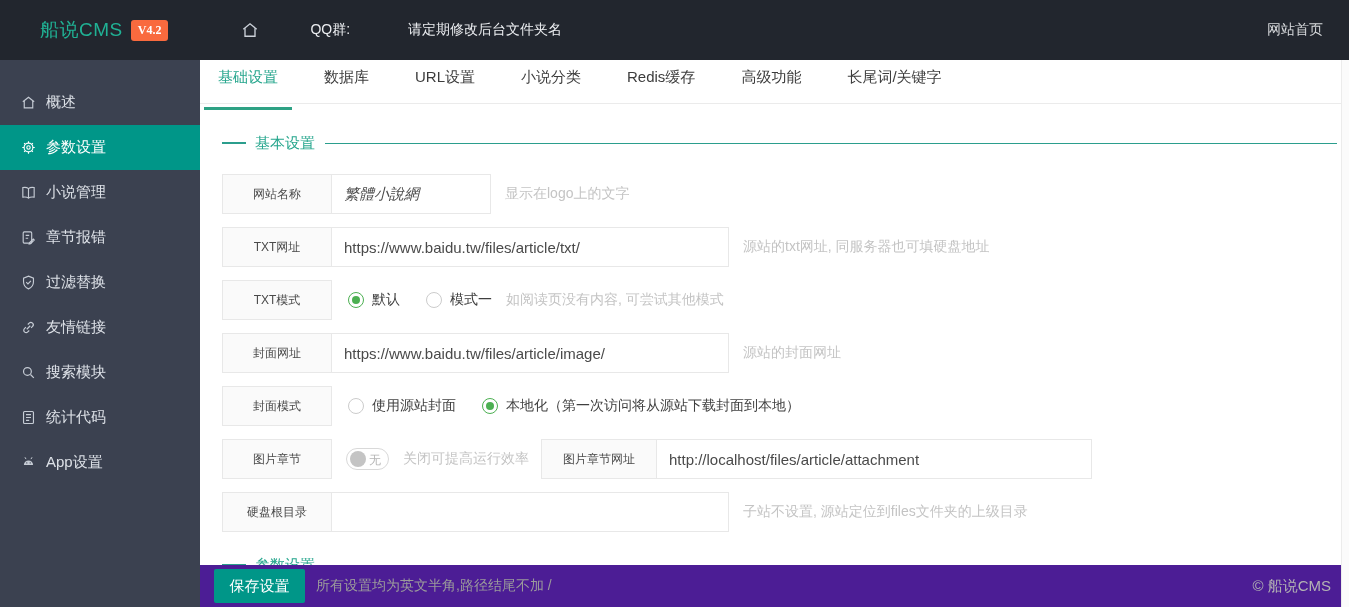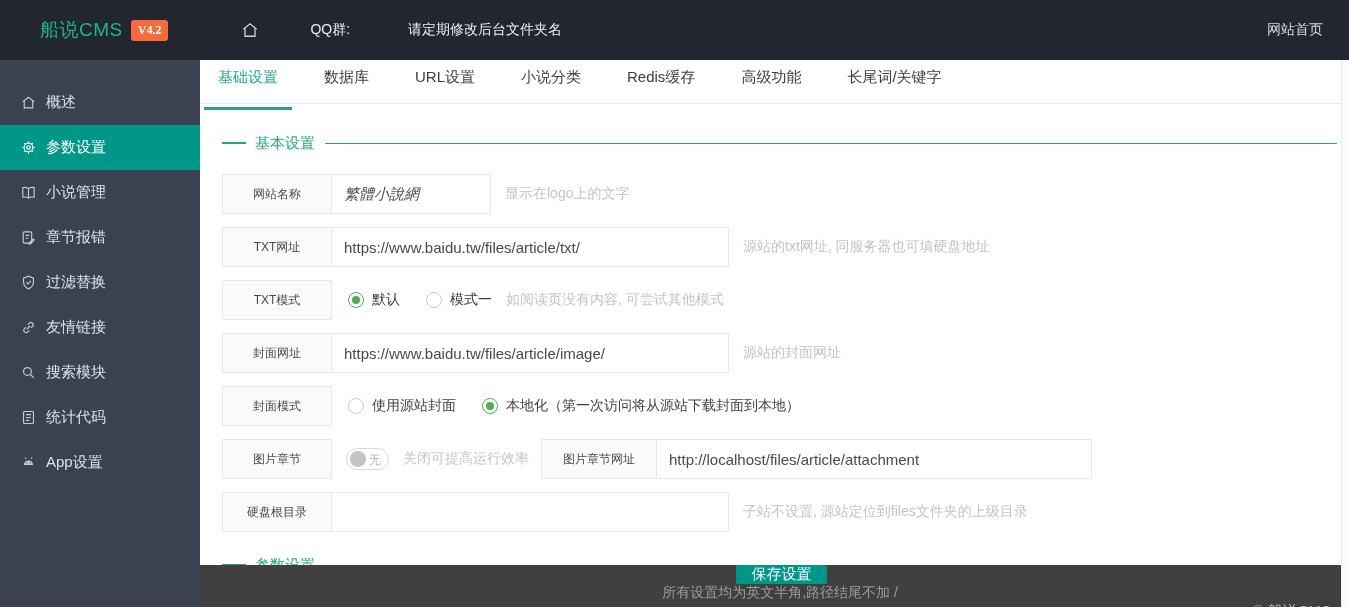--- a/index.html
+++ b/index.html
@@ -66,22 +66,22 @@
   .rc.checked::after { content:""; width:8px; height:8px; border-radius:50%; background:#4cb052; }
   .rt { color:#3f3f3f; font-size:14px; margin-left:8px; white-space:nowrap; }
 
   .toggle { width:43px; height:22px; border:1px solid #d9d9d9; border-radius:11px; background:#fff;
             margin-left:14px; position:relative; cursor:pointer; flex:0 0 auto; }
   .toggle .knob { position:absolute; left:3px; top:2px; width:16px; height:16px; border-radius:50%;
                   background:#c4c4c4; }
   .toggle .tg-text { position:absolute; right:7px; top:3px; font-size:12px; color:#b5b5b5; }
 
   
-  .footer { position:absolute; left:200px; bottom:0; width:1149px; height:42px; background:#404040;
-            display:flex; align-items:center; z-index:25;flex-direction:column; }
+  .footer { position:absolute; left:200px; bottom:0; width:1149px; height:42px; background:#4c1d95;
+            display:flex; align-items:center; z-index:25; }
   .save-btn { width:91px; height:34px; background:#009688; color:#fff; border:none; font-size:15px;
               border-radius:2px; margin-left:14px; cursor:pointer;
               font-family:"Liberation Sans","DejaVu Sans",sans-serif; }
   .foot-note { color:#9b9b9b; font-size:14px; margin-left:11px; }
   .copyright { margin-left:auto; margin-right:18px; color:#b3b3b3; font-size:15px; }
 
   .scrollbar-track { position:absolute; right:0; top:60px; bottom:0; width:8px; background:#fbfbfb;
                      border-left:1px solid #ececec; z-index:40; cursor:pointer; }
 </style>
 </head>

